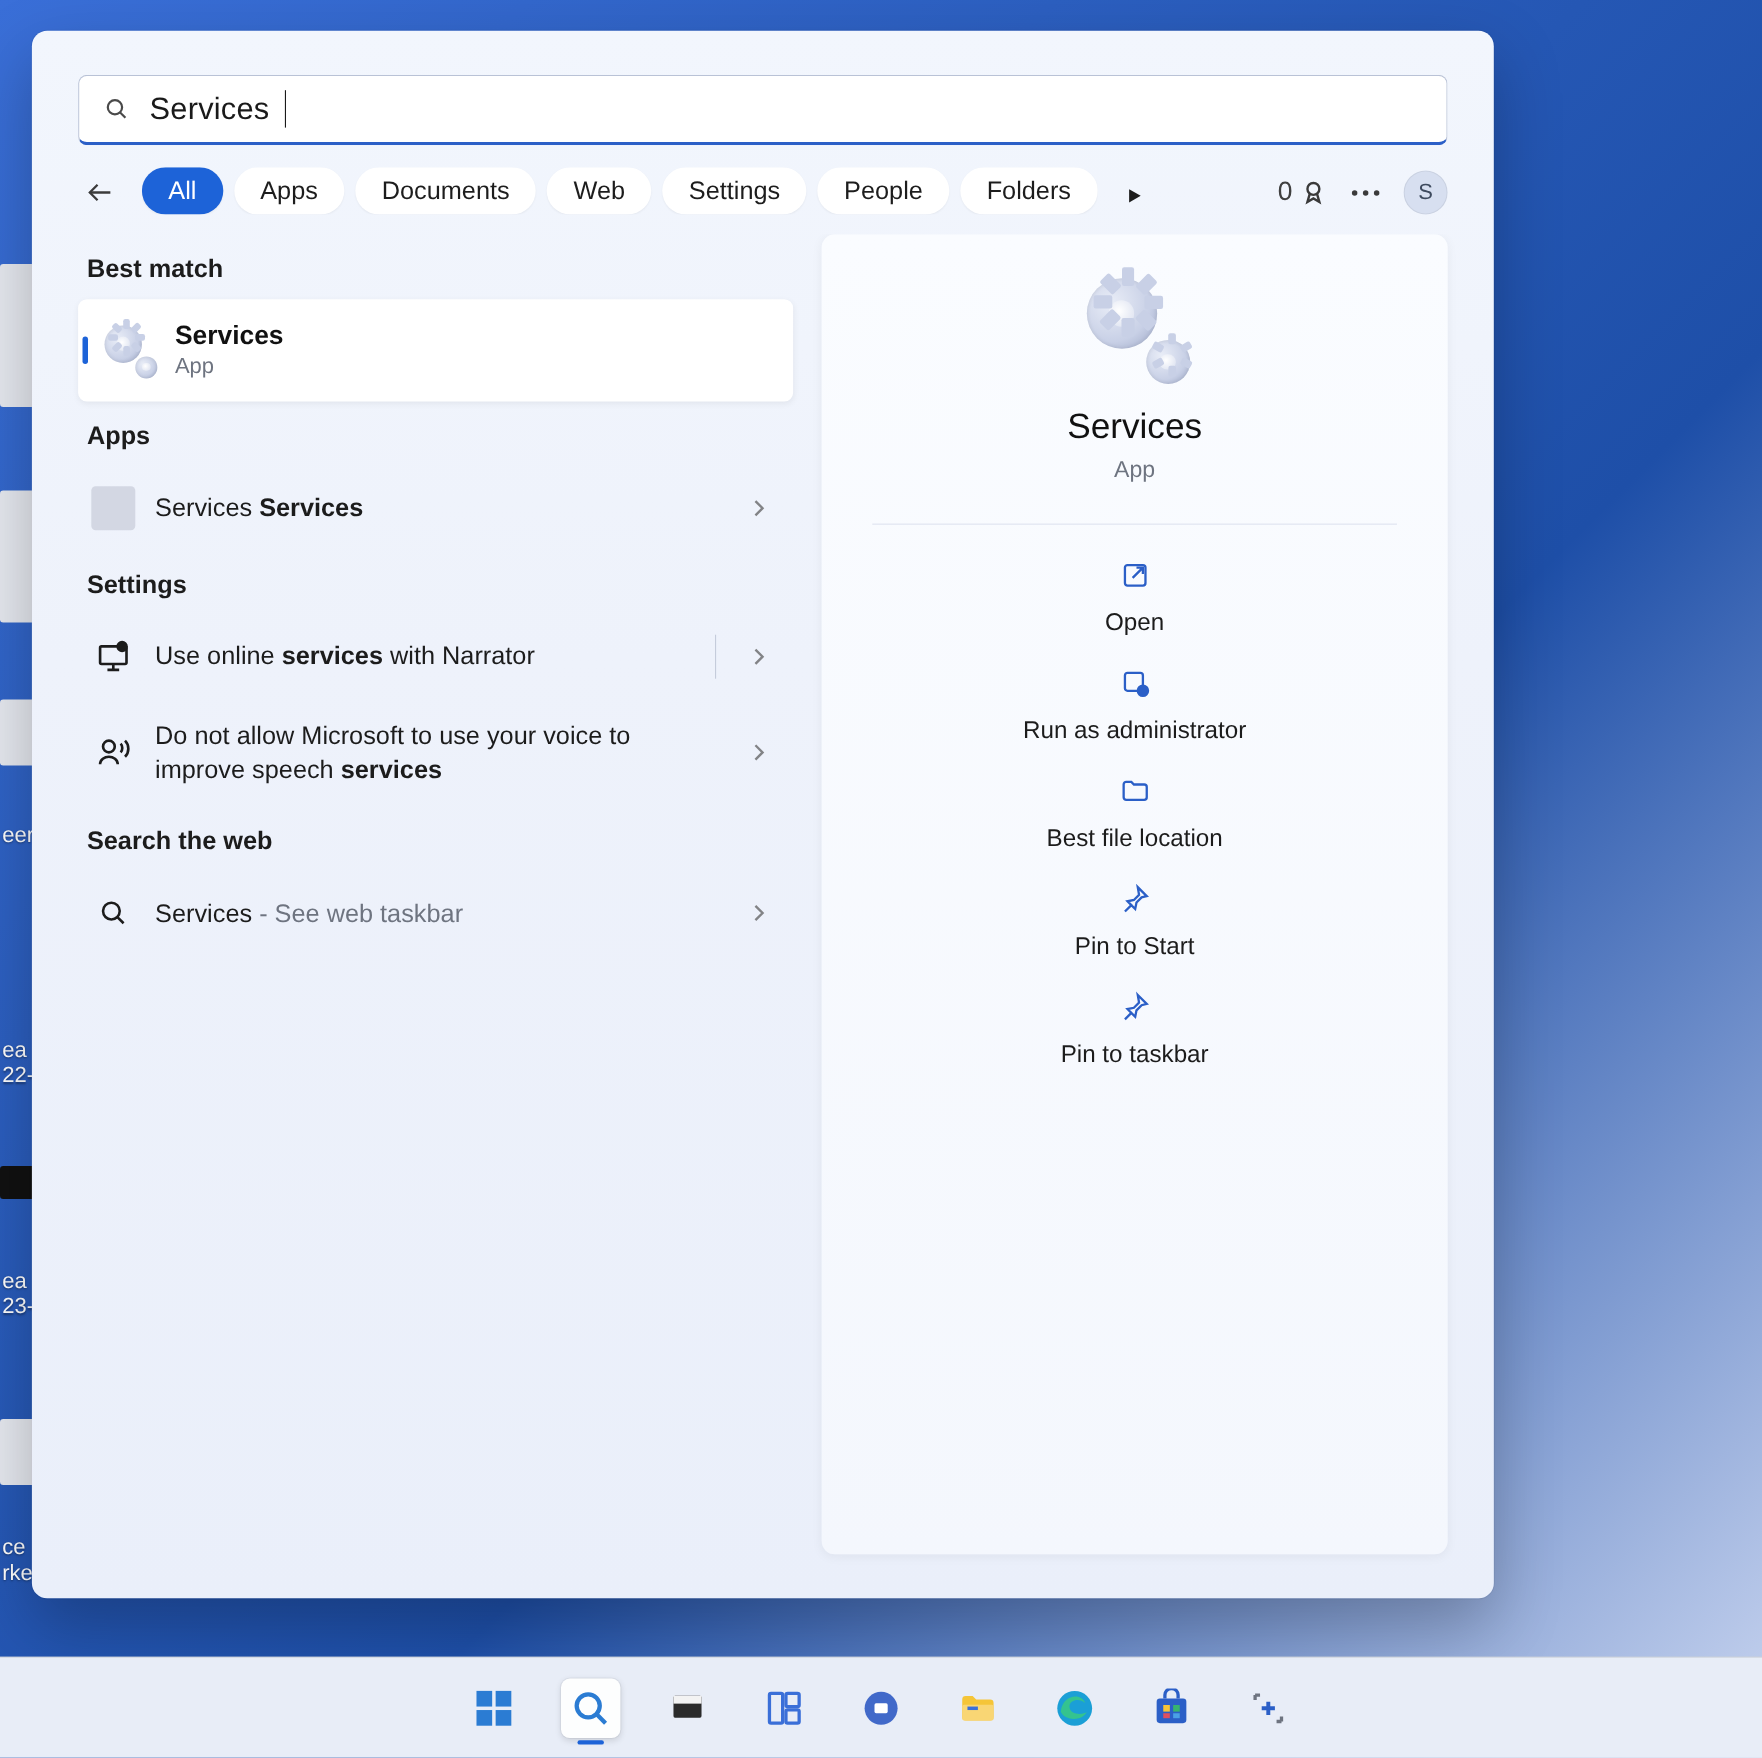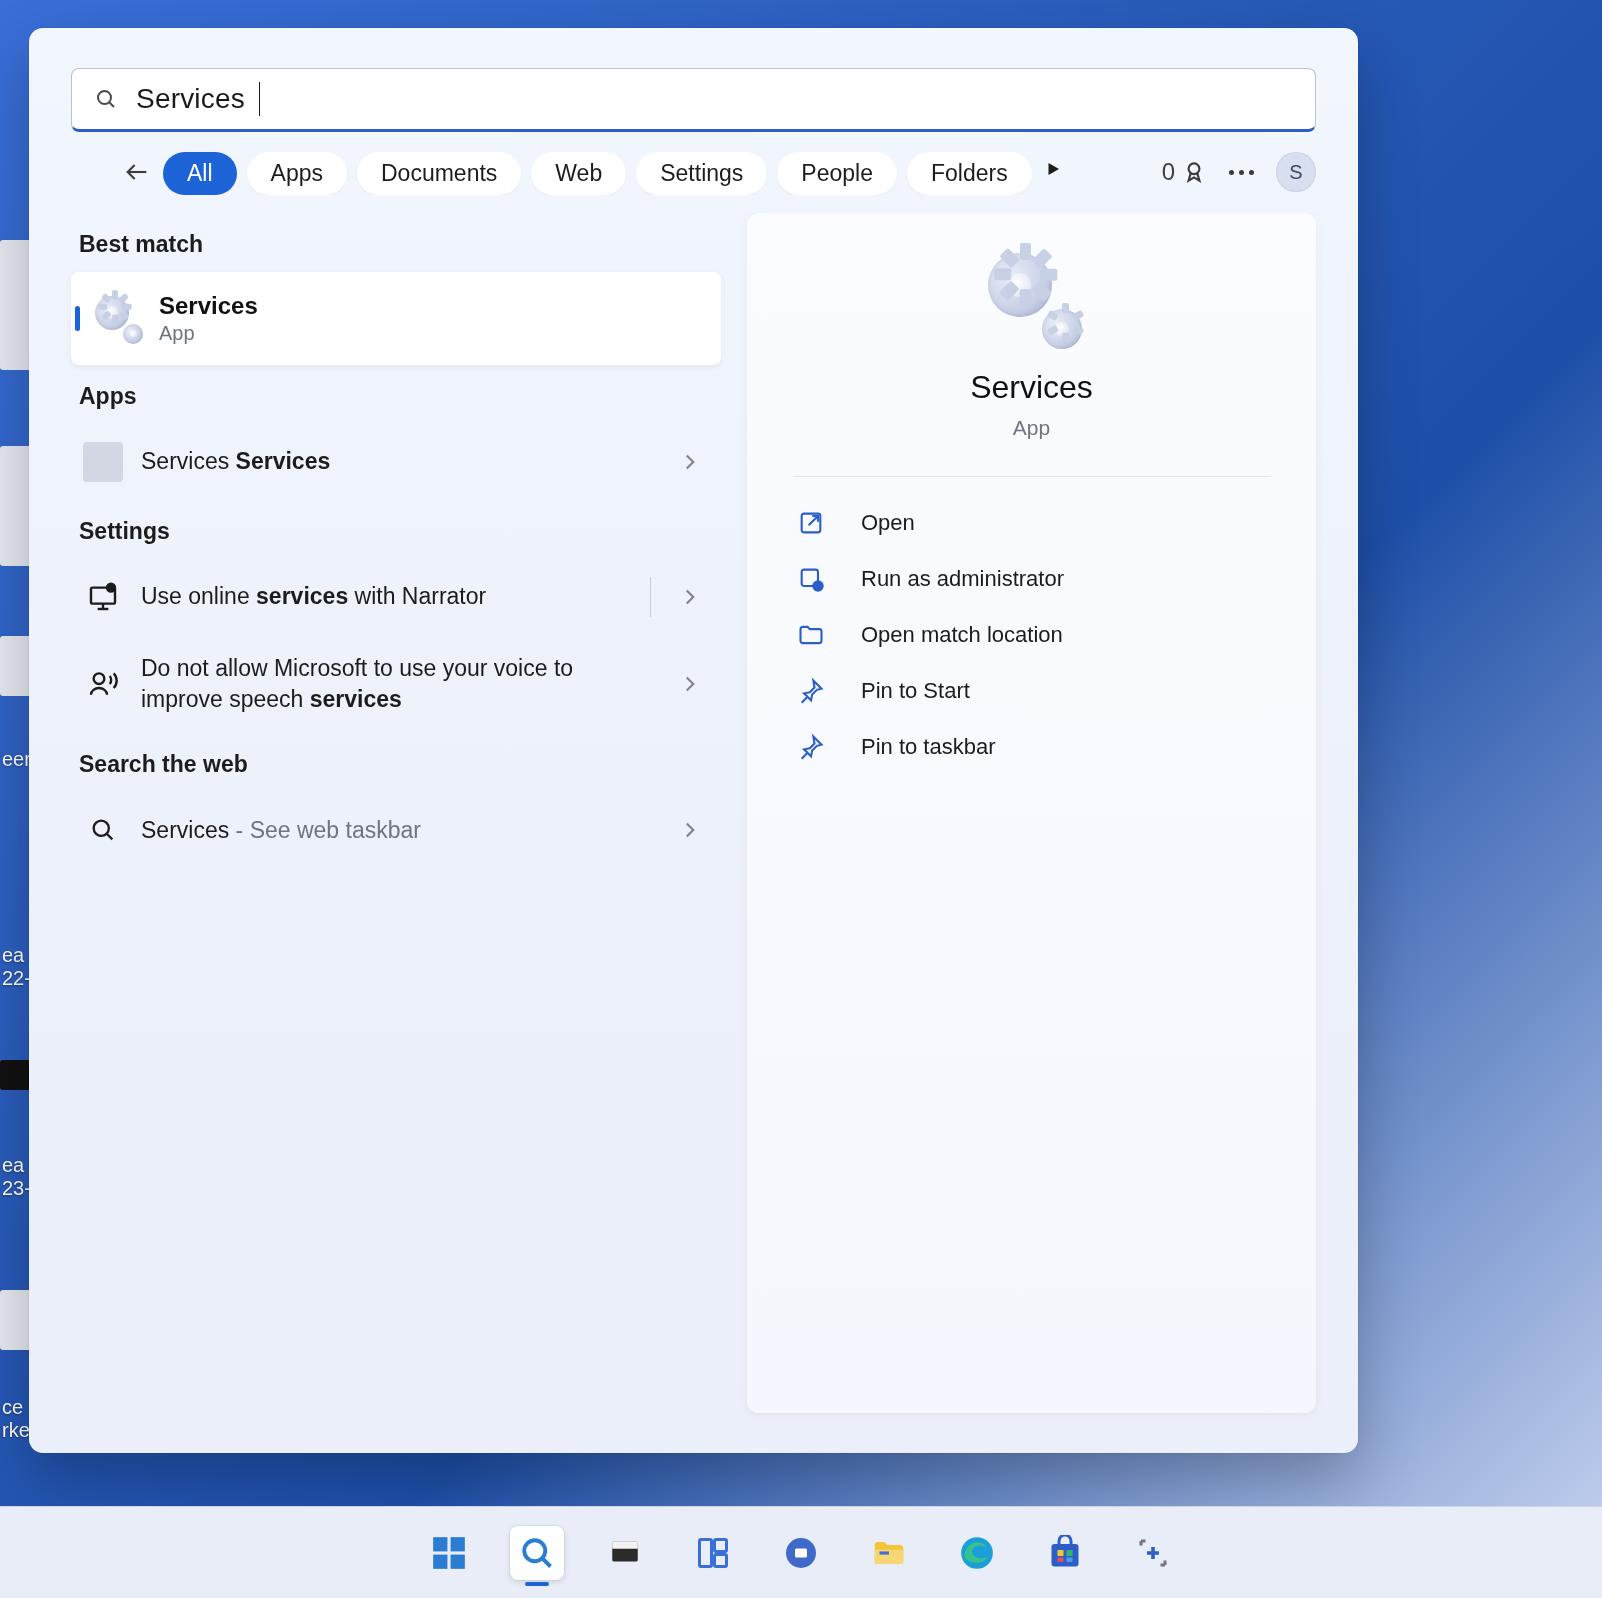--- a/index.html
+++ b/index.html
@@ -71,25 +71,24 @@
     height: 34px;
     background: #1a1a1a;
     margin-left: -4px;
     animation: blink 1s step-end infinite;
   }
   @keyframes blink { 50% { opacity: 0; } }
 
   
   .tabs-row {
     display: flex;
-    align-items: flex-start;
+    align-items: flex-end;
     padding: 0 42px 18px 42px;
-    gap: 0;
+    gap: 12px;
     position: relative;
-    margin-left: 46px;
   }
   .back-btn {
     width: 40px; height: 40px;
     display: flex; align-items: center; justify-content: center;
     border-radius: 6px;
     margin-right: 6px;
   }
   .tabs {
     display: flex;
     gap: 10px;
@@ -229,24 +228,25 @@
     gap: 10px;
     padding-bottom: 36px;
     border-bottom: 1px solid #dee3ef;
     margin-bottom: 18px;
   }
   .hero-title { font-size: 32px; font-weight: 400; color: #111; }
   .hero-sub { font-size: 21px; color: #6e7480; }
   .action-row {
     display: flex;
     align-items: center;
-    gap: 36px;
+    gap: 16px;
     padding: 14px 4px;
     font-size: 22px;
     color: #1c1c1c;
+    flex-direction: column;
   }
   .action-ico { width: 28px; height: 28px; color: #2b5fc7; }
 
   
   .gears { position: relative; }
   .gear {
     position: absolute;
     border-radius: 50%;
     background: radial-gradient(circle at 35% 35%, #e9edf7 0%, #c8d0e6 60%, #9aa5c4 100%);
     box-shadow: inset 0 0 4px rgba(0,0,0,.1);
@@ -495,21 +495,21 @@
         <svg class="action-ico" viewBox="0 0 24 24" fill="none" stroke="currentColor" stroke-width="1.8">
             <rect x="4" y="4" width="14" height="14" rx="2"></rect>
             <circle cx="18" cy="18" r="4" fill="#2b5fc7"></circle>
           </svg>
         <span>Run as administrator</span>
       </div>
       <div class="action-row">
         <svg class="action-ico" viewBox="0 0 24 24" fill="none" stroke="currentColor" stroke-width="1.8">
             <path d="M3 7a2 2 0 0 1 2-2h4l2 2h8a2 2 0 0 1 2 2v8a2 2 0 0 1-2 2H5a2 2 0 0 1-2-2z"></path>
           </svg>
-        <span>Open match location</span>
+        <span>Best file location</span>
       </div>
       <div class="action-row">
         <svg class="action-ico" viewBox="0 0 24 24" fill="none" stroke="currentColor" stroke-width="1.8">
             <path d="M14 3l7 7-4 1-4 4-1 5-3-3-5 5 5-5-3-3 5-1 4-4z"></path>
           </svg>
         <span>Pin to Start</span>
       </div>
       <div class="action-row">
         <svg class="action-ico" viewBox="0 0 24 24" fill="none" stroke="currentColor" stroke-width="1.8">
             <path d="M14 3l7 7-4 1-4 4-1 5-3-3-5 5 5-5-3-3 5-1 4-4z"></path>

